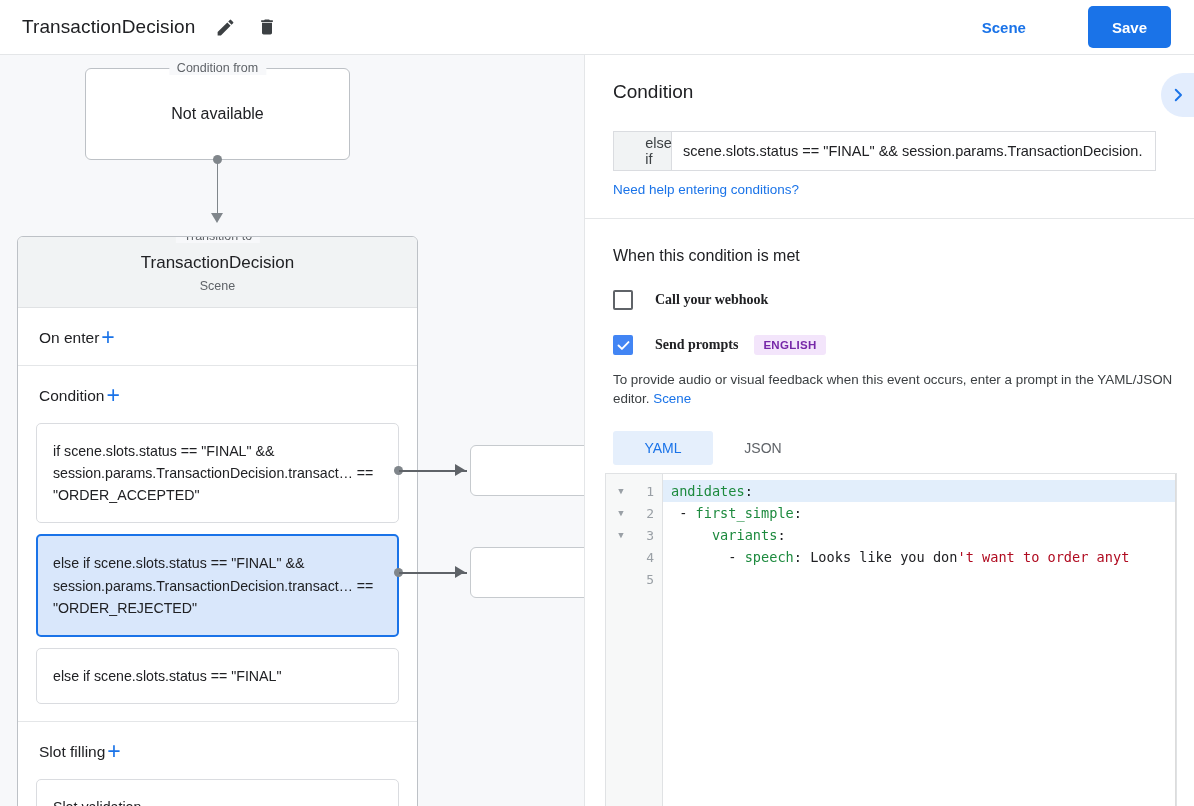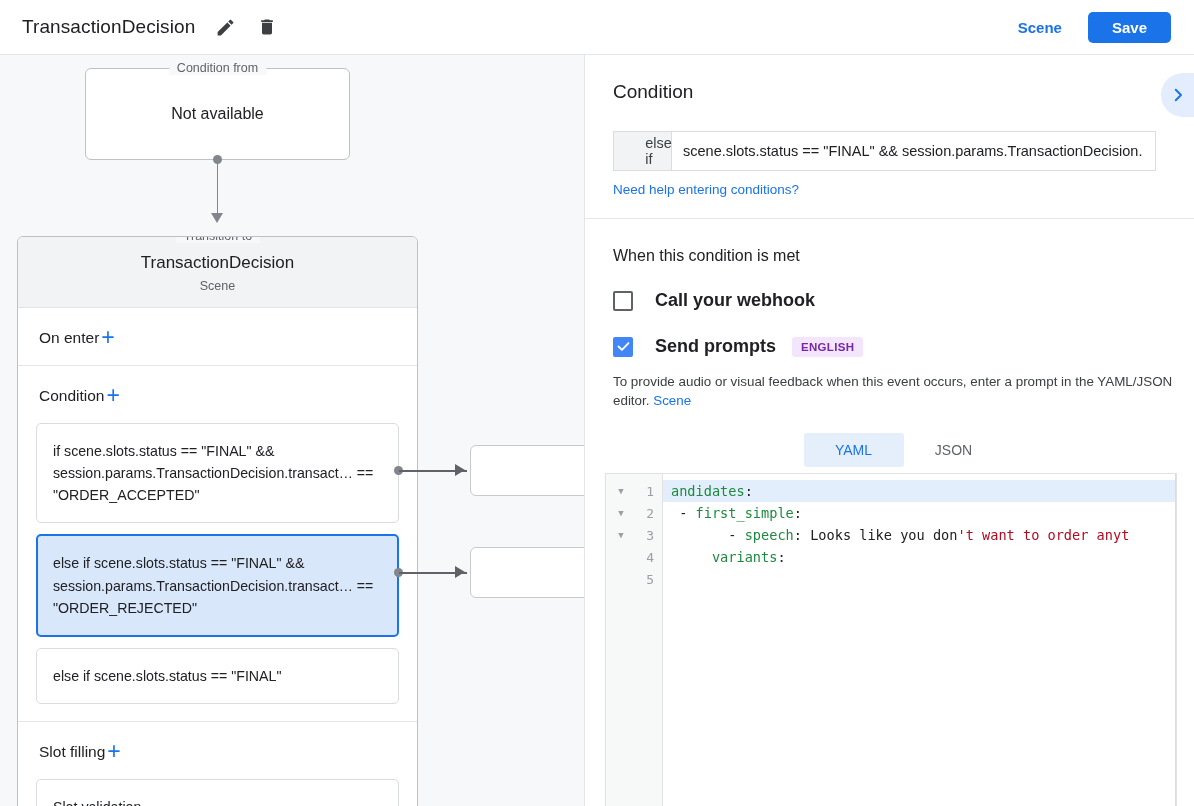--- a/index.html
+++ b/index.html
@@ -29,22 +29,23 @@
   .topbar-spacer { flex: 1; }
   .btn-cancel {
     color: #1a73e8; font-size: 15px; font-weight: bold;
     background: none; border: none; cursor: pointer;
     padding: 8px 16px; margin-right: 10px;
     font-family: "Liberation Sans", sans-serif;
   }
   .btn-save {
     background: #1a73e8; color: #fff; font-size: 15px; font-weight: bold;
     border: none; border-radius: 5px; cursor: pointer;
-    padding: 0 24px; height: 31px; margin-right: 23px;
+    padding: 0 24px; height: 42px; margin-right: 23px;
     font-family: "Liberation Sans", sans-serif;
+    margin-left: 36px;
   }
 
   
   .canvas {
     position: absolute; left: 0; top: 55px; width: 584px; height: 751px;
     background: #f7f8fa; overflow: hidden;
   }
   .canvas-divider {
     position: absolute; left: 584px; top: 55px; width: 1px; height: 751px;
     background: #e4e6e8;
@@ -176,35 +177,35 @@
   }
   .cbox {
     width: 20px; height: 20px; border: 2px solid #5f6368; border-radius: 2px;
     background: #fff; cursor: pointer; flex: none;
   }
   .cbox.checked {
     background: #4285f4; border-color: #4285f4;
     display: flex; align-items: center; justify-content: center;
   }
   .check-label {
-    margin-left: 22px; font-size: 18px; color: #202124; font-weight: bold;
+    margin-left: 22px; font-size: 14px; color: #202124; font-weight: bold; font-family: Liberation Serif, serif;
   }
   .lang-badge {
     margin-left: 16px; background: #f3e5fb; color: #7627a8;
     font-size: 11.5px; padding: 4px 9px; border-radius: 3px;
     letter-spacing: .3px; font-weight: bold;
   }
   .help-text {
     margin: 15px 28px 0 28px; font-size: 13.4px; color: #3c4043;
     line-height: 1.45; width: 560px;
   }
   .help-text a { color: #1a73e8; text-decoration: none; cursor: pointer; }
 
   
-  .tabs { display: flex; margin: 22px 0 0 28px; justify-content: center; }
+  .tabs { display: flex; margin: 22px 0 0 28px; }
   .tab {
     width: 100px; height: 34px; display: flex; align-items: center;
     justify-content: center; font-size: 14px; color: #5f6368;
     cursor: pointer; border-radius: 3px;
   }
   .tab.active { background: #e5effc; color: #1a73e8; }
 
   
   .editor {
     position: absolute; left: 605px; top: 473px; width: 572px; height: 333px;
@@ -401,20 +402,20 @@
         <div class="gl" style="position: relative;">
           <span>4</span>
         </div>
         <div class="gl" style="position: relative;">
           <span>5</span>
         </div>
       </div>
     <div class="code" id="code">
       <div class="cl hl"><span class="tok-key">andidates</span><span class="tok-plain">:</span></div>
         <div class="cl"><span class="tok-plain"> - </span><span class="tok-key">first_simple</span><span class="tok-plain">:</span></div>
+        <div class="cl"><span class="tok-plain">     </span><span class="tok-key">variants</span><span class="tok-plain">:</span></div>
         <div class="cl"><span class="tok-plain">       - </span><span class="tok-key">speech</span><span class="tok-plain">: Looks like you don</span><span class="tok-str">'t want to order anyt</span></div>
-        <div class="cl"><span class="tok-plain">     </span><span class="tok-key">variants</span><span class="tok-plain">:</span></div>
         <div class="cl">&nbsp;</div>
         <div class="editor-scroll-edge"></div>
     </div>
   </div>
 
 </div>
 
 </body></html>

